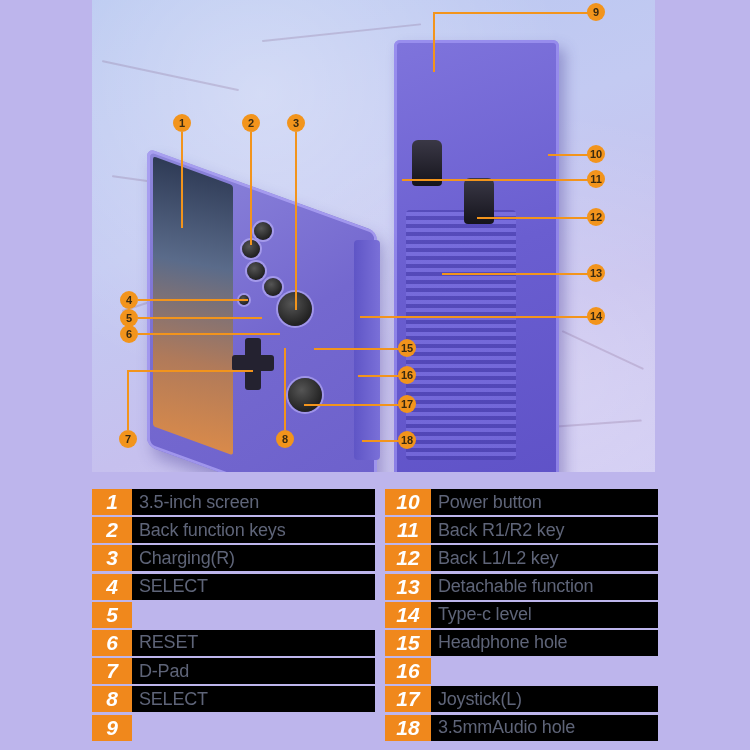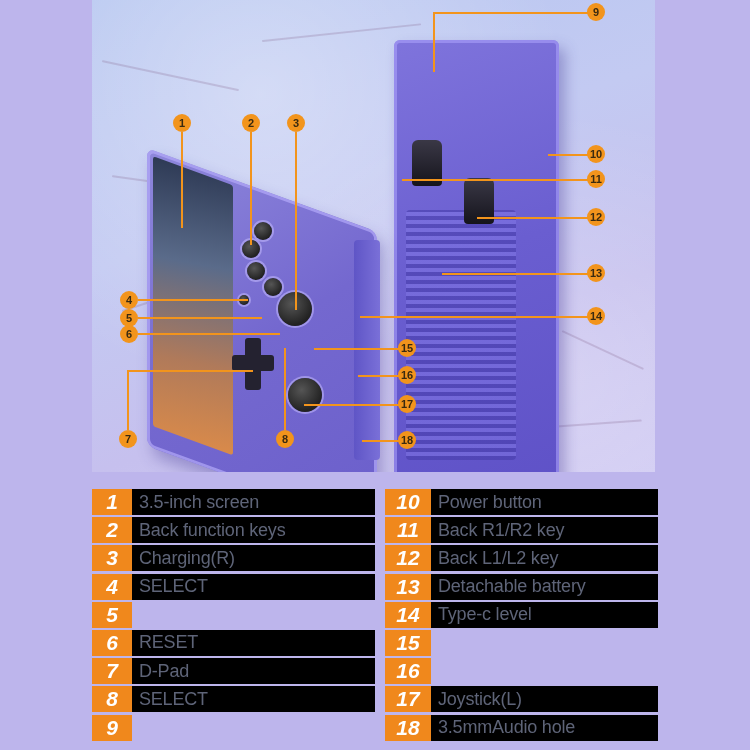--- a/index.html
+++ b/index.html
@@ -202,28 +202,29 @@
     <div class="legend-row">
       <div class="num">11</div>
       <div class="label">Back R1/R2 key</div>
     </div>
     <div class="legend-row">
       <div class="num">12</div>
       <div class="label">Back L1/L2 key</div>
     </div>
     <div class="legend-row">
       <div class="num">13</div>
-      <div class="label">Detachable battery</div>
+      <div class="label">Detachable function</div>
     </div>
     <div class="legend-row">
       <div class="num">14</div>
       <div class="label">Type-c level</div>
     </div>
     <div class="legend-row">
       <div class="num">15</div>
+      <div class="label">Headphone hole</div>
     </div>
     <div class="legend-row">
       <div class="num">16</div>
     </div>
     <div class="legend-row">
       <div class="num">17</div>
       <div class="label">Joystick(L)</div>
     </div>
     <div class="legend-row">
       <div class="num">18</div>

